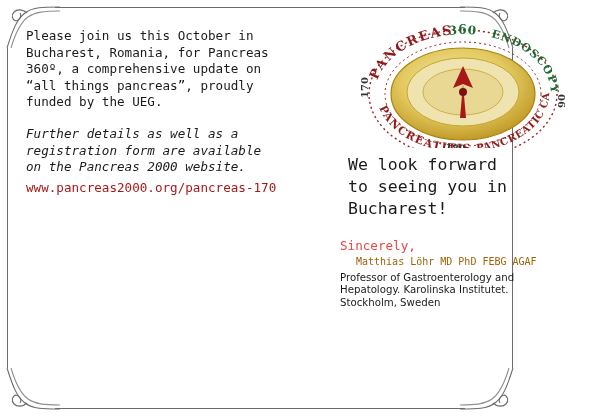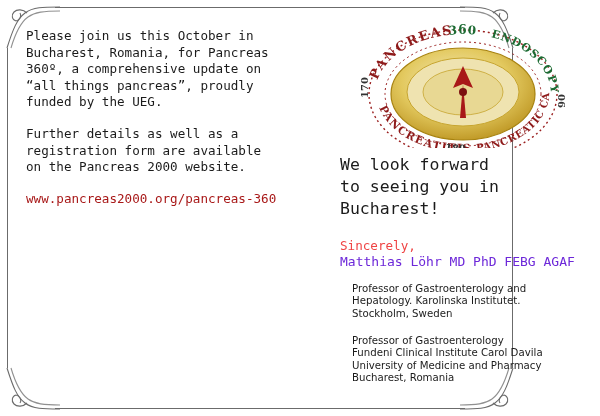--- a/index.html
+++ b/index.html
@@ -64,21 +64,21 @@
   
   .body-text {
     font-family: "DejaVu Sans Mono", monospace;
     font-size: 12.6px;
     line-height: 16.6px;
     color: #1b1b1b;
     margin: 0 0 15px 0;
     white-space: pre-line;
     letter-spacing: 0px;
   }
-  .body-text.p3 { margin-bottom: 12px; }
+  .body-text.p3 { margin-bottom: 1px; font-style: italic; }
   .weburl {
     font-family: "DejaVu Sans Mono", monospace;
     font-size: 12.6px;
     line-height: 16.6px;
     color: #a81818;
     margin: 0;
     text-decoration: none;
     display: inline-block;
   }
 
@@ -90,45 +90,45 @@
     position: relative;
   }
   .logo-wrap svg { display: block; }
 
   
   .headline {
     font-family: "DejaVu Sans Mono", monospace;
     font-size: 16.5px;
     line-height: 22px;
     color: #1b1b1b;
-    margin: 6px 0 18px 4px;
+    margin: 6px 0 18px 12px;
     white-space: pre-line;
   }
   .sign-block { margin: 0 0 14px 4px; }
   .sign-line {
     font-family: "DejaVu Sans Mono", monospace;
     font-size: 12.6px;
     line-height: 16.4px;
     color: #ef4444;
     margin: 0;
     white-space: pre-line;
   }
   .name-line {
     font-family: "DejaVu Sans Mono", monospace;
-    font-size: 13px;
+    font-size: 10px;
     line-height: 16.4px;
-    color: #6d28d9;
-    margin: 0 0 1px 0;
+    color: #a16207;
+    margin: 0 0 1px 16px;
   }
   .affil {
     font-family: "DejaVu Sans", sans-serif;
     font-size: 10.2px;
     line-height: 12.6px;
     color: #1b1b1b;
-    margin: 12px;
+    margin: 0;
     white-space: pre-line;
   }
 </style>
 </head>
 <body>
 
 <div id="card">
 
   <div class="frame-line frame-top"></div>
   <div class="frame-line frame-bottom"></div>
@@ -172,21 +172,21 @@
 
     <div class="col-left">
       <p class="body-text">Please join us this October in
 Bucharest, Romania, for Pancreas
 360º, a comprehensive update on
 “all things pancreas”, proudly
 funded by the UEG.</p>
       <p class="body-text p3">Further details as well as a
 registration form are available
 on the Pancreas 2000 website.</p>
-      <a class="weburl" href="#">www.pancreas2000.org/pancreas-360</a>
+      <a class="weburl" href="#">www.pancreas2000.org/pancreas-170</a>
     </div>
 
     <div class="col-right">
 
       <div class="logo-wrap">
         <svg viewBox="0 0 242 126" width="242" height="126">
           <defs>
             <path id="arcTop" d="M 33 72 A 88 60 0 0 1 209 72"></path>
             <path id="arcBottom" d="M 35 72 A 86 58 0 0 0 207 72"></path>
             <radialGradient id="discGrad" cx="45%" cy="38%" r="68%">
@@ -237,21 +237,17 @@
 
       <div class="sign-block">
         <p class="sign-line">Sincerely,</p>
         <p class="name-line">Matthias Löhr MD PhD FEBG AGAF</p>
         <p class="affil">Professor of Gastroenterology and
 Hepatology. Karolinska Institutet.
 Stockholm, Sweden</p>
       </div>
 
       <div class="sign-block">
-        <p class="affil">Professor of Gastroenterology
-Fundeni Clinical Institute Carol Davila
-University of Medicine and Pharmacy
-Bucharest, Romania</p>
       </div>
 
     </div>
   </div>
 </div>
 
 </body></html>

